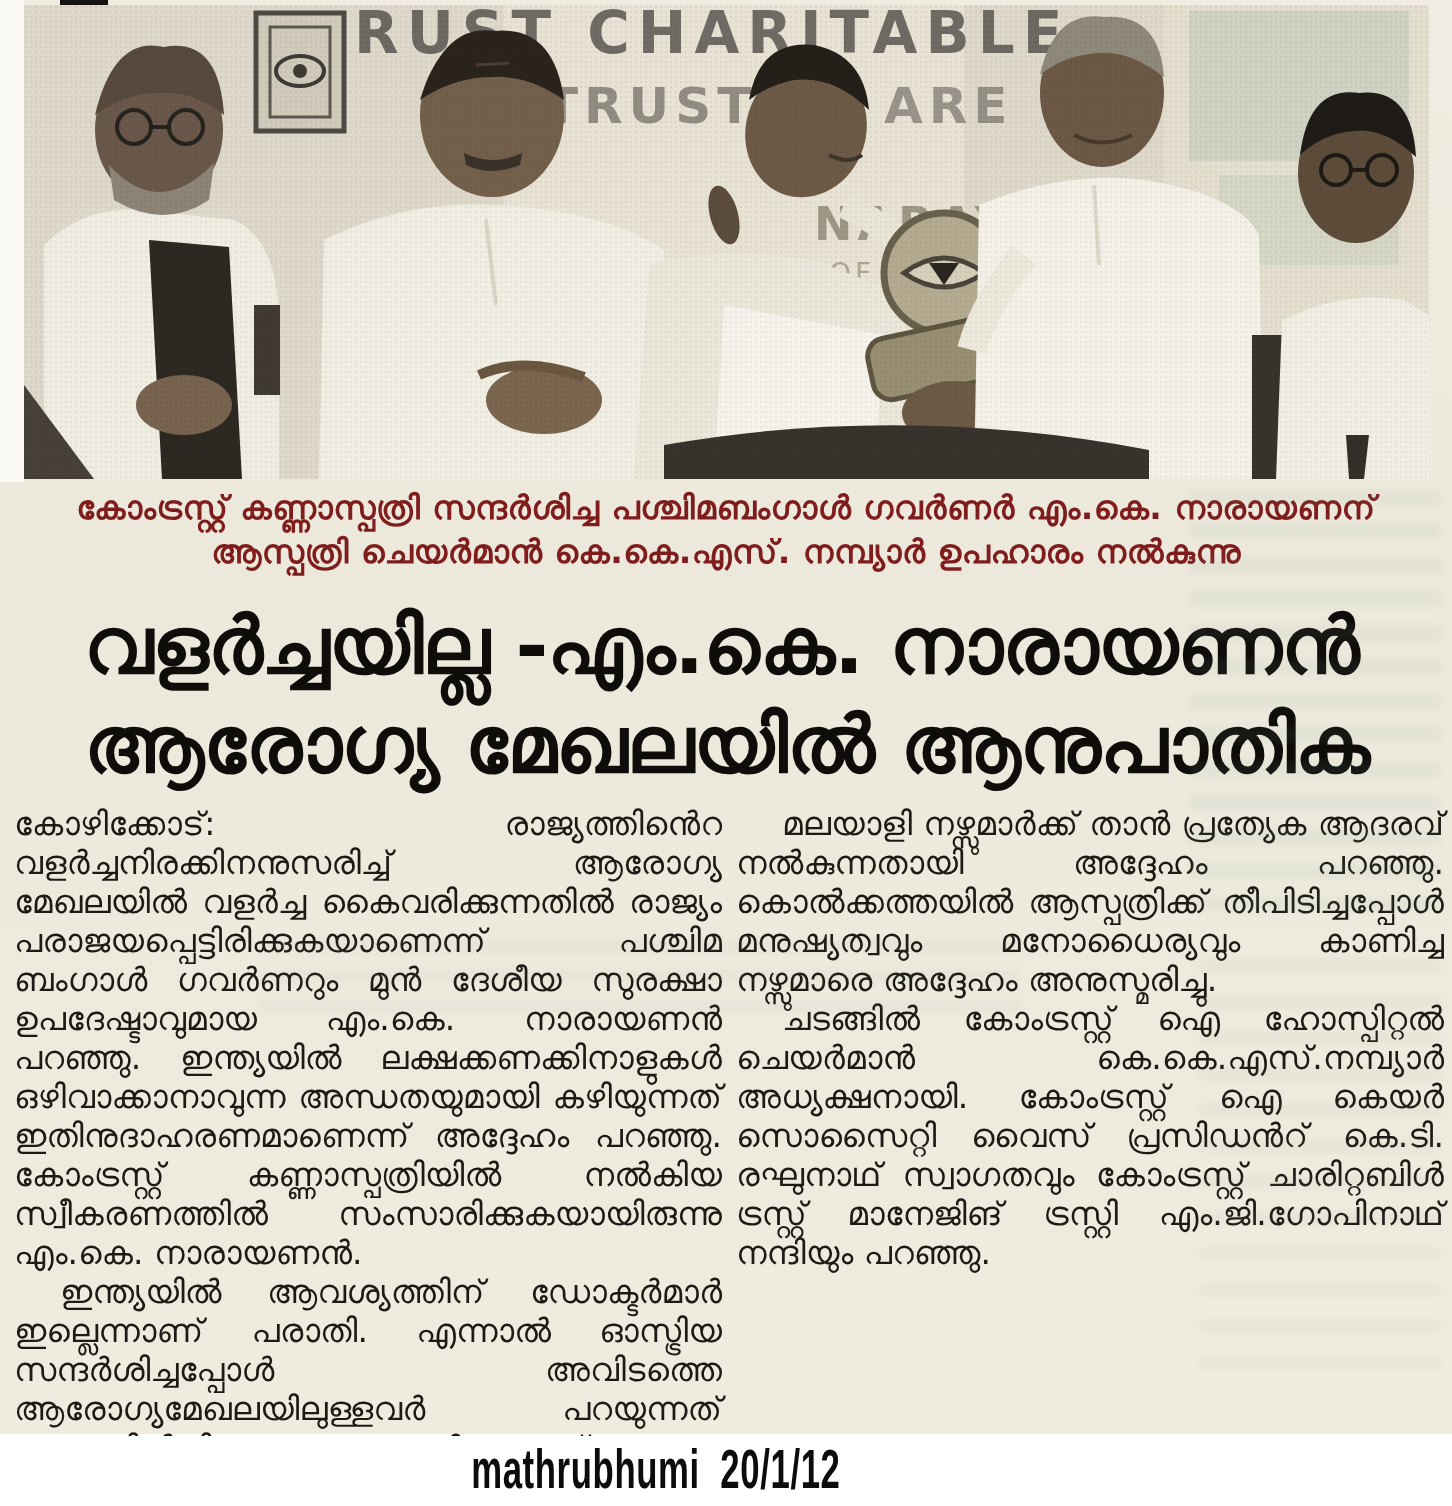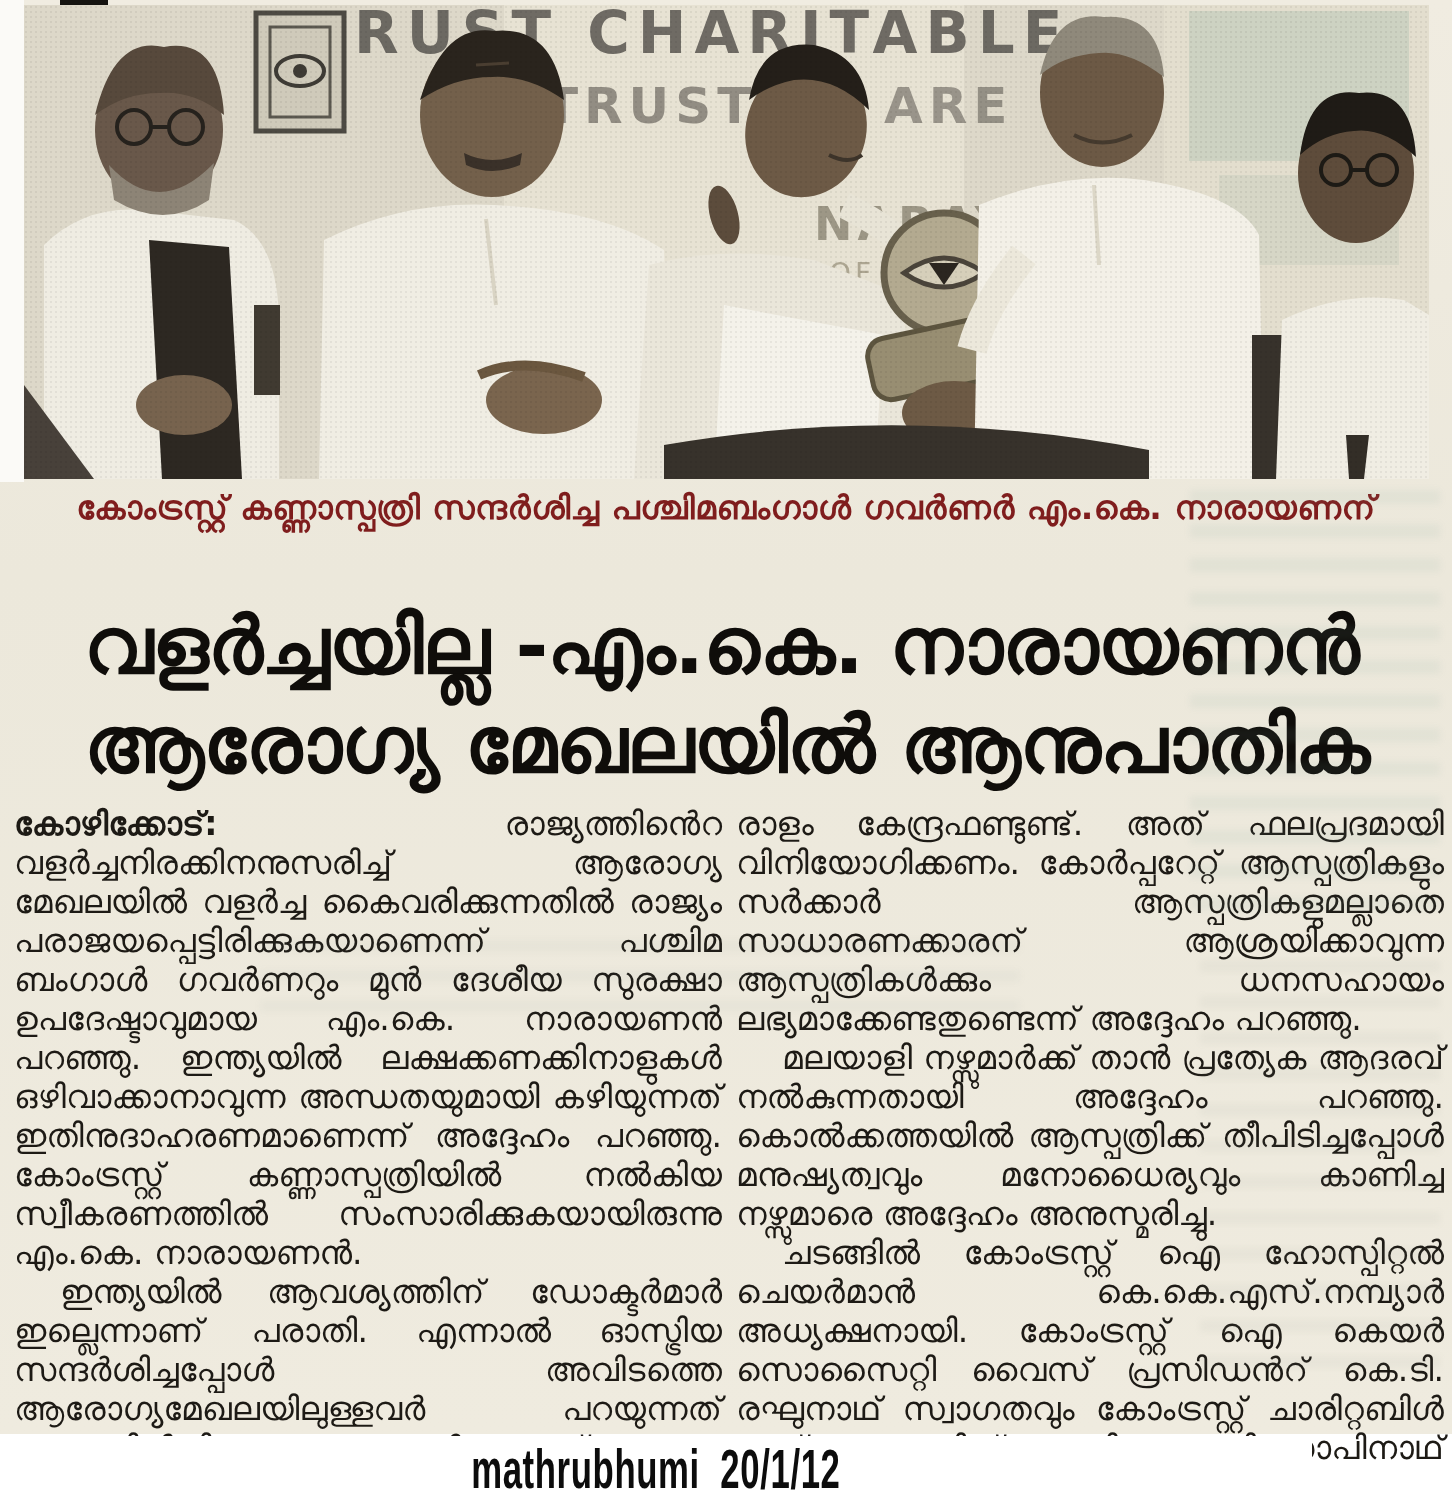--- a/index.html
+++ b/index.html
@@ -43,21 +43,21 @@
   .article {
     position:absolute; left:14px; top:804px; width:1430px; height:628px;
     display:flex; gap:14px;
     color:#1d1a15;
     font-size:33px; line-height:39px;
     text-align:justify;
   }
   .col { width:708px; }
   .col p { margin:0; }
   .col p.indent { text-indent:46px; }
-  .dateline { font-weight:bold; }
+  .dateline { font-weight:normal; }
   
   .bleed {
     position:absolute; pointer-events:none; filter:blur(3px); opacity:.5;
   }
   .bleed-1 { left:1190px; top:490px; width:250px; height:420px;
     background:
       repeating-linear-gradient(180deg, rgba(124,160,148,.18) 0 14px, rgba(0,0,0,0) 14px 34px);
   }
   .bleed-2 { left:1200px; top:960px; width:240px; height:430px;
     background:
@@ -181,34 +181,34 @@
 
     <path d="M640,440 Q880,398 1125,445 L1125,474 L640,474 Z" fill="#37322b"></path>
     <path d="M0,380 L70,474 L0,474 Z" fill="#48413a"></path>
 
     <rect x="0" y="0" width="1405" height="474" fill="url(#halftone)"></rect>
   </svg>
 </div>
 
 <div class="caption">
   <div>കോംട്രസ്റ്റ് കണ്ണാസ്പത്രി സന്ദർശിച്ച പശ്ചിമബംഗാൾ ഗവർണർ എം.കെ. നാരായണന്</div>
+  <div>ആസ്പത്രി ചെയർമാൻ കെ.കെ.എസ്. നമ്പ്യാർ ഉപഹാരം നൽകുന്നു</div>
 </div>
 
 <div class="headline">
   <div>വളർച്ചയില്ല -എം.കെ. നാരായണൻ</div>
   <div>ആരോഗ്യ മേഖലയിൽ ആനുപാതിക</div>
 </div>
 
 <div class="article">
   <div class="col">
     <p><span class="dateline">കോഴിക്കോട്:</span><span> രാജ്യത്തിൻെറ വളർച്ചനിരക്കിനനുസരിച്ച് ആരോഗ്യ മേഖലയിൽ വളർച്ച കൈവരിക്കുന്നതിൽ രാജ്യം പരാജയപ്പെട്ടിരിക്കുകയാണെന്ന് പശ്ചിമ ബംഗാൾ ഗവർണറും മുൻ ദേശീയ സുരക്ഷാ ഉപദേഷ്ടാവുമായ എം.കെ. നാരായണൻ പറഞ്ഞു. ഇന്ത്യയിൽ ലക്ഷക്കണക്കിനാളുകൾ ഒഴിവാക്കാനാവുന്ന അന്ധതയുമായി കഴിയുന്നത് ഇതിനുദാഹരണമാണെന്ന് അദ്ദേഹം പറഞ്ഞു. കോംട്രസ്റ്റ് കണ്ണാസ്പത്രിയിൽ നൽകിയ സ്വീകരണത്തിൽ സംസാരിക്കുകയായിരുന്നു എം.കെ. നാരായണൻ.</span></p>
     <p class="indent">ഇന്ത്യയിൽ ആവശ്യത്തിന് ഡോക്ടർമാർ ഇല്ലെന്നാണ് പരാതി. എന്നാൽ ഓസ്ട്രിയ സന്ദർശിച്ചപ്പോൾ അവിടത്തെ ആരോഗ്യമേഖലയിലുള്ളവർ പറയുന്നത് ഇന്ത്യയിൽനിന്നുള്ള ഡോക്ടർമാരാണ് ഏറ്റവും മിടുക്കന്മാരെന്നാണ്. ഇവിടെയും ഡോക്ടർമാർ അങ്ങനെയാവണം. ആരോഗ്യമേഖലയിൽ ധാ</p>
   </div>
   <div class="col">
-    <p>രാളം കേന്ദ്രഫണ്ടുണ്ട്. അത് ഫലപ്രദമായി വിനിയോഗിക്കണം. കോർപ്പറേറ്റ് ആസ്പത്രികളും സർക്കാർ ആസ്പത്രികളുമല്ലാതെ സാധാരണക്കാരന് ആശ്രയിക്കാവുന്ന ആസ്പത്രികൾക്കും ധനസഹായം ലഭ്യമാക്കേണ്ടതുണ്ടെന്ന് അദ്ദേഹം പറഞ്ഞു.</p>
     <p class="indent">മലയാളി നഴ്സുമാർക്ക് താൻ പ്രത്യേക ആദരവ് നൽകുന്നതായി അദ്ദേഹം പറഞ്ഞു. കൊൽക്കത്തയിൽ ആസ്പത്രിക്ക് തീപിടിച്ചപ്പോൾ മനുഷ്യത്വവും മനോധൈര്യവും കാണിച്ച നഴ്സുമാരെ അദ്ദേഹം അനുസ്മരിച്ചു.</p>
     <p class="indent">ചടങ്ങിൽ കോംട്രസ്റ്റ് ഐ ഹോസ്പിറ്റൽ ചെയർമാൻ കെ.കെ.എസ്.നമ്പ്യാർ അധ്യക്ഷനായി. കോംട്രസ്റ്റ് ഐ കെയർ സൊസൈറ്റി വൈസ് പ്രസിഡൻറ് കെ.ടി. രഘുനാഥ് സ്വാഗതവും കോംട്രസ്റ്റ് ചാരിറ്റബിൾ ട്രസ്റ്റ് മാനേജിങ് ട്രസ്റ്റി എം.ജി.ഗോപിനാഥ് നന്ദിയും പറഞ്ഞു.</p>
   </div>
 </div>
 
 <div class="bleed bleed-1"></div>
 <div class="bleed bleed-2"></div>
 <div class="bleed bleed-3"></div>
 
 <div class="footer">

